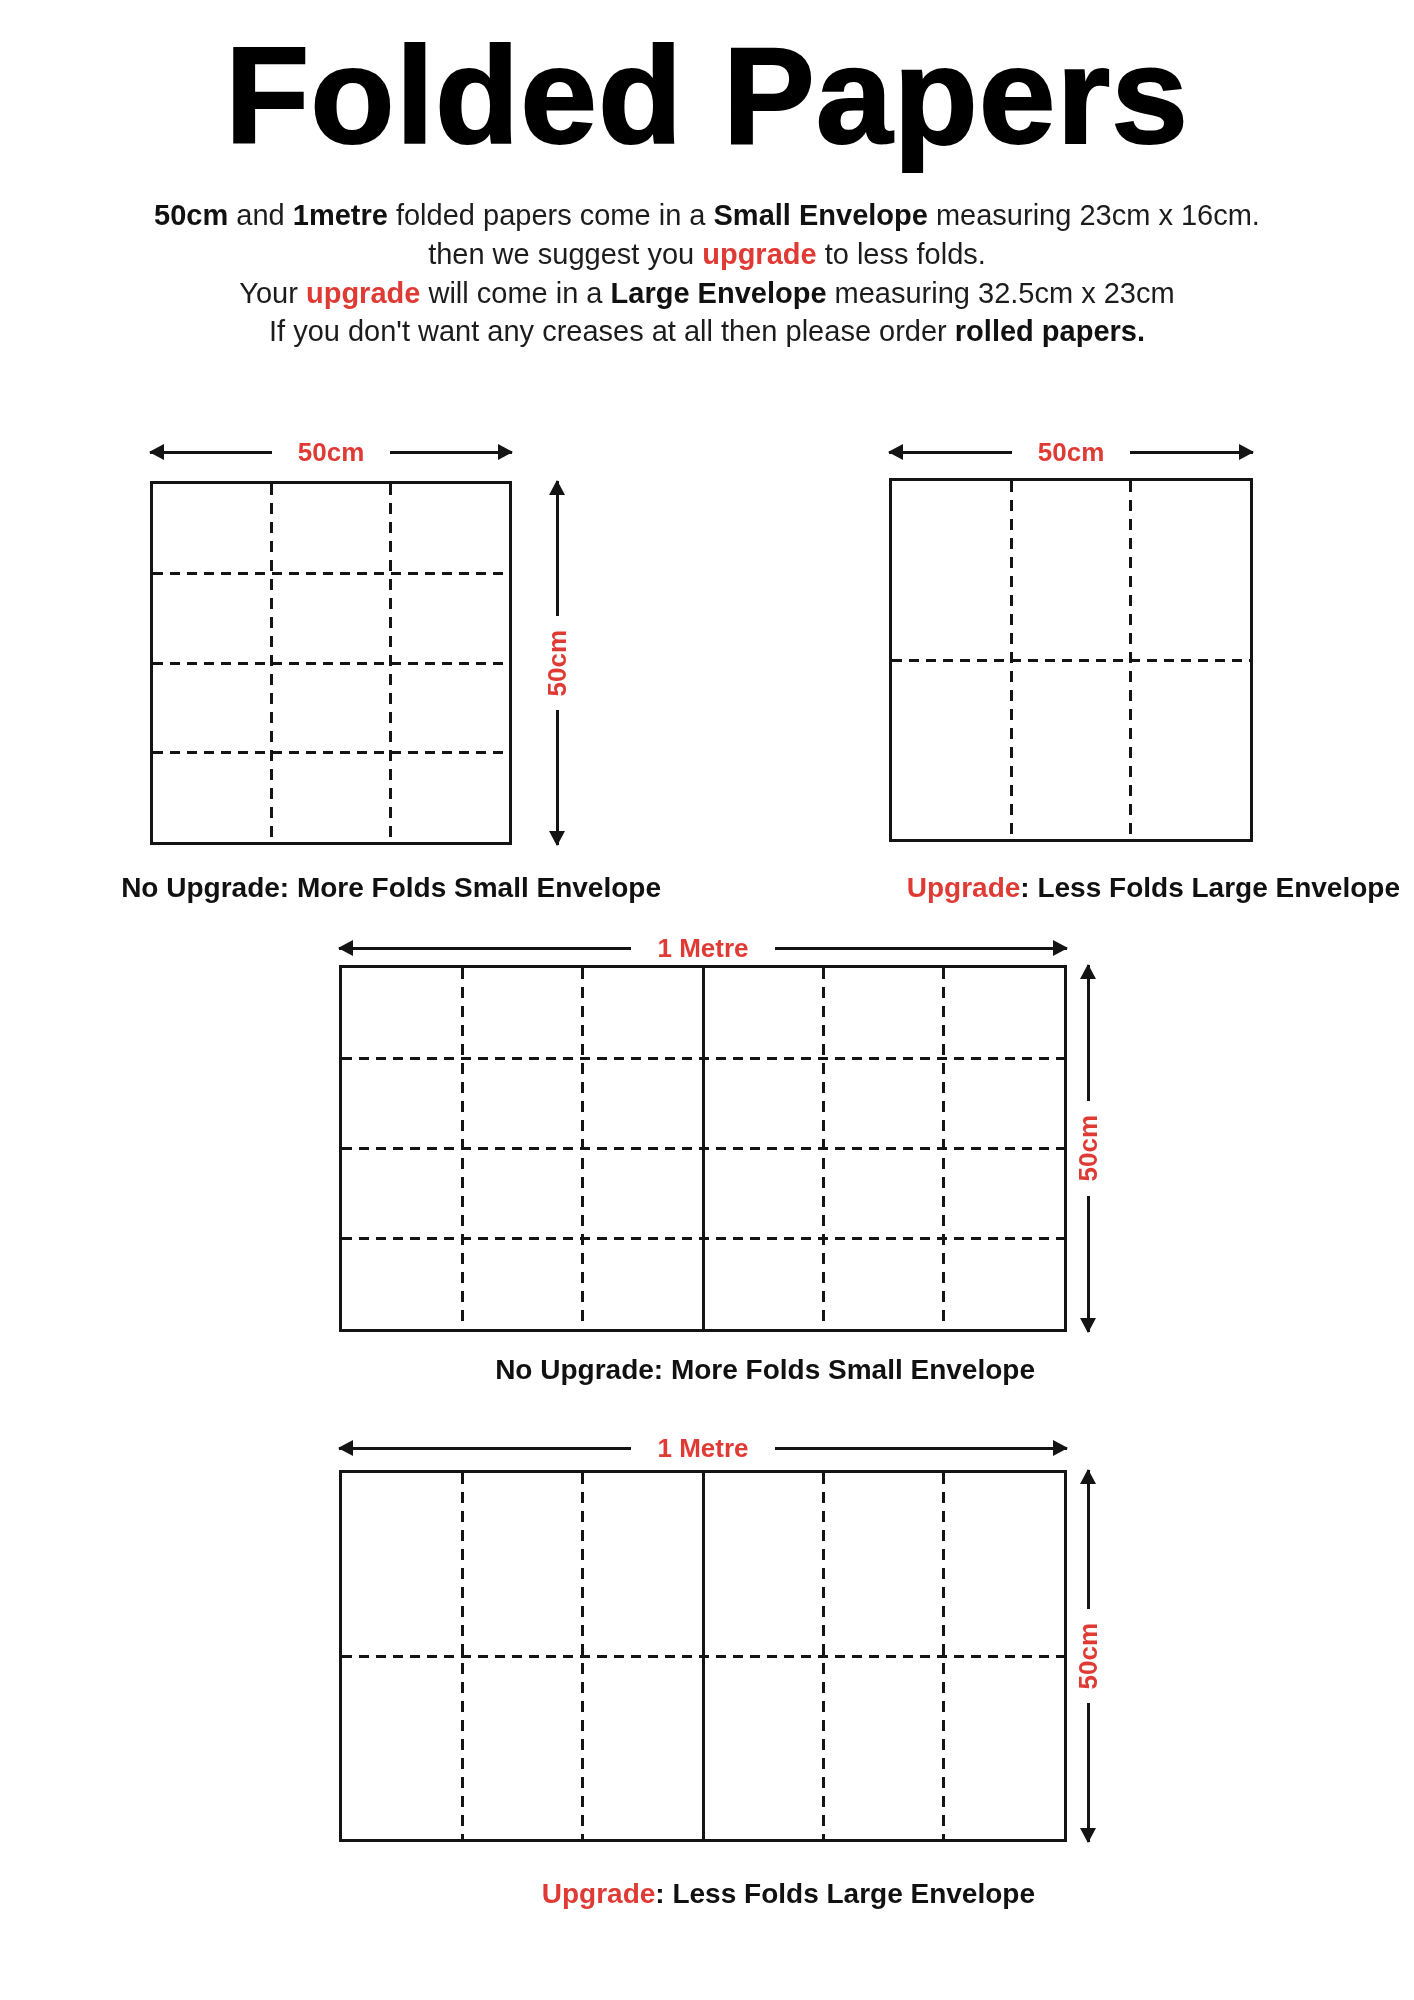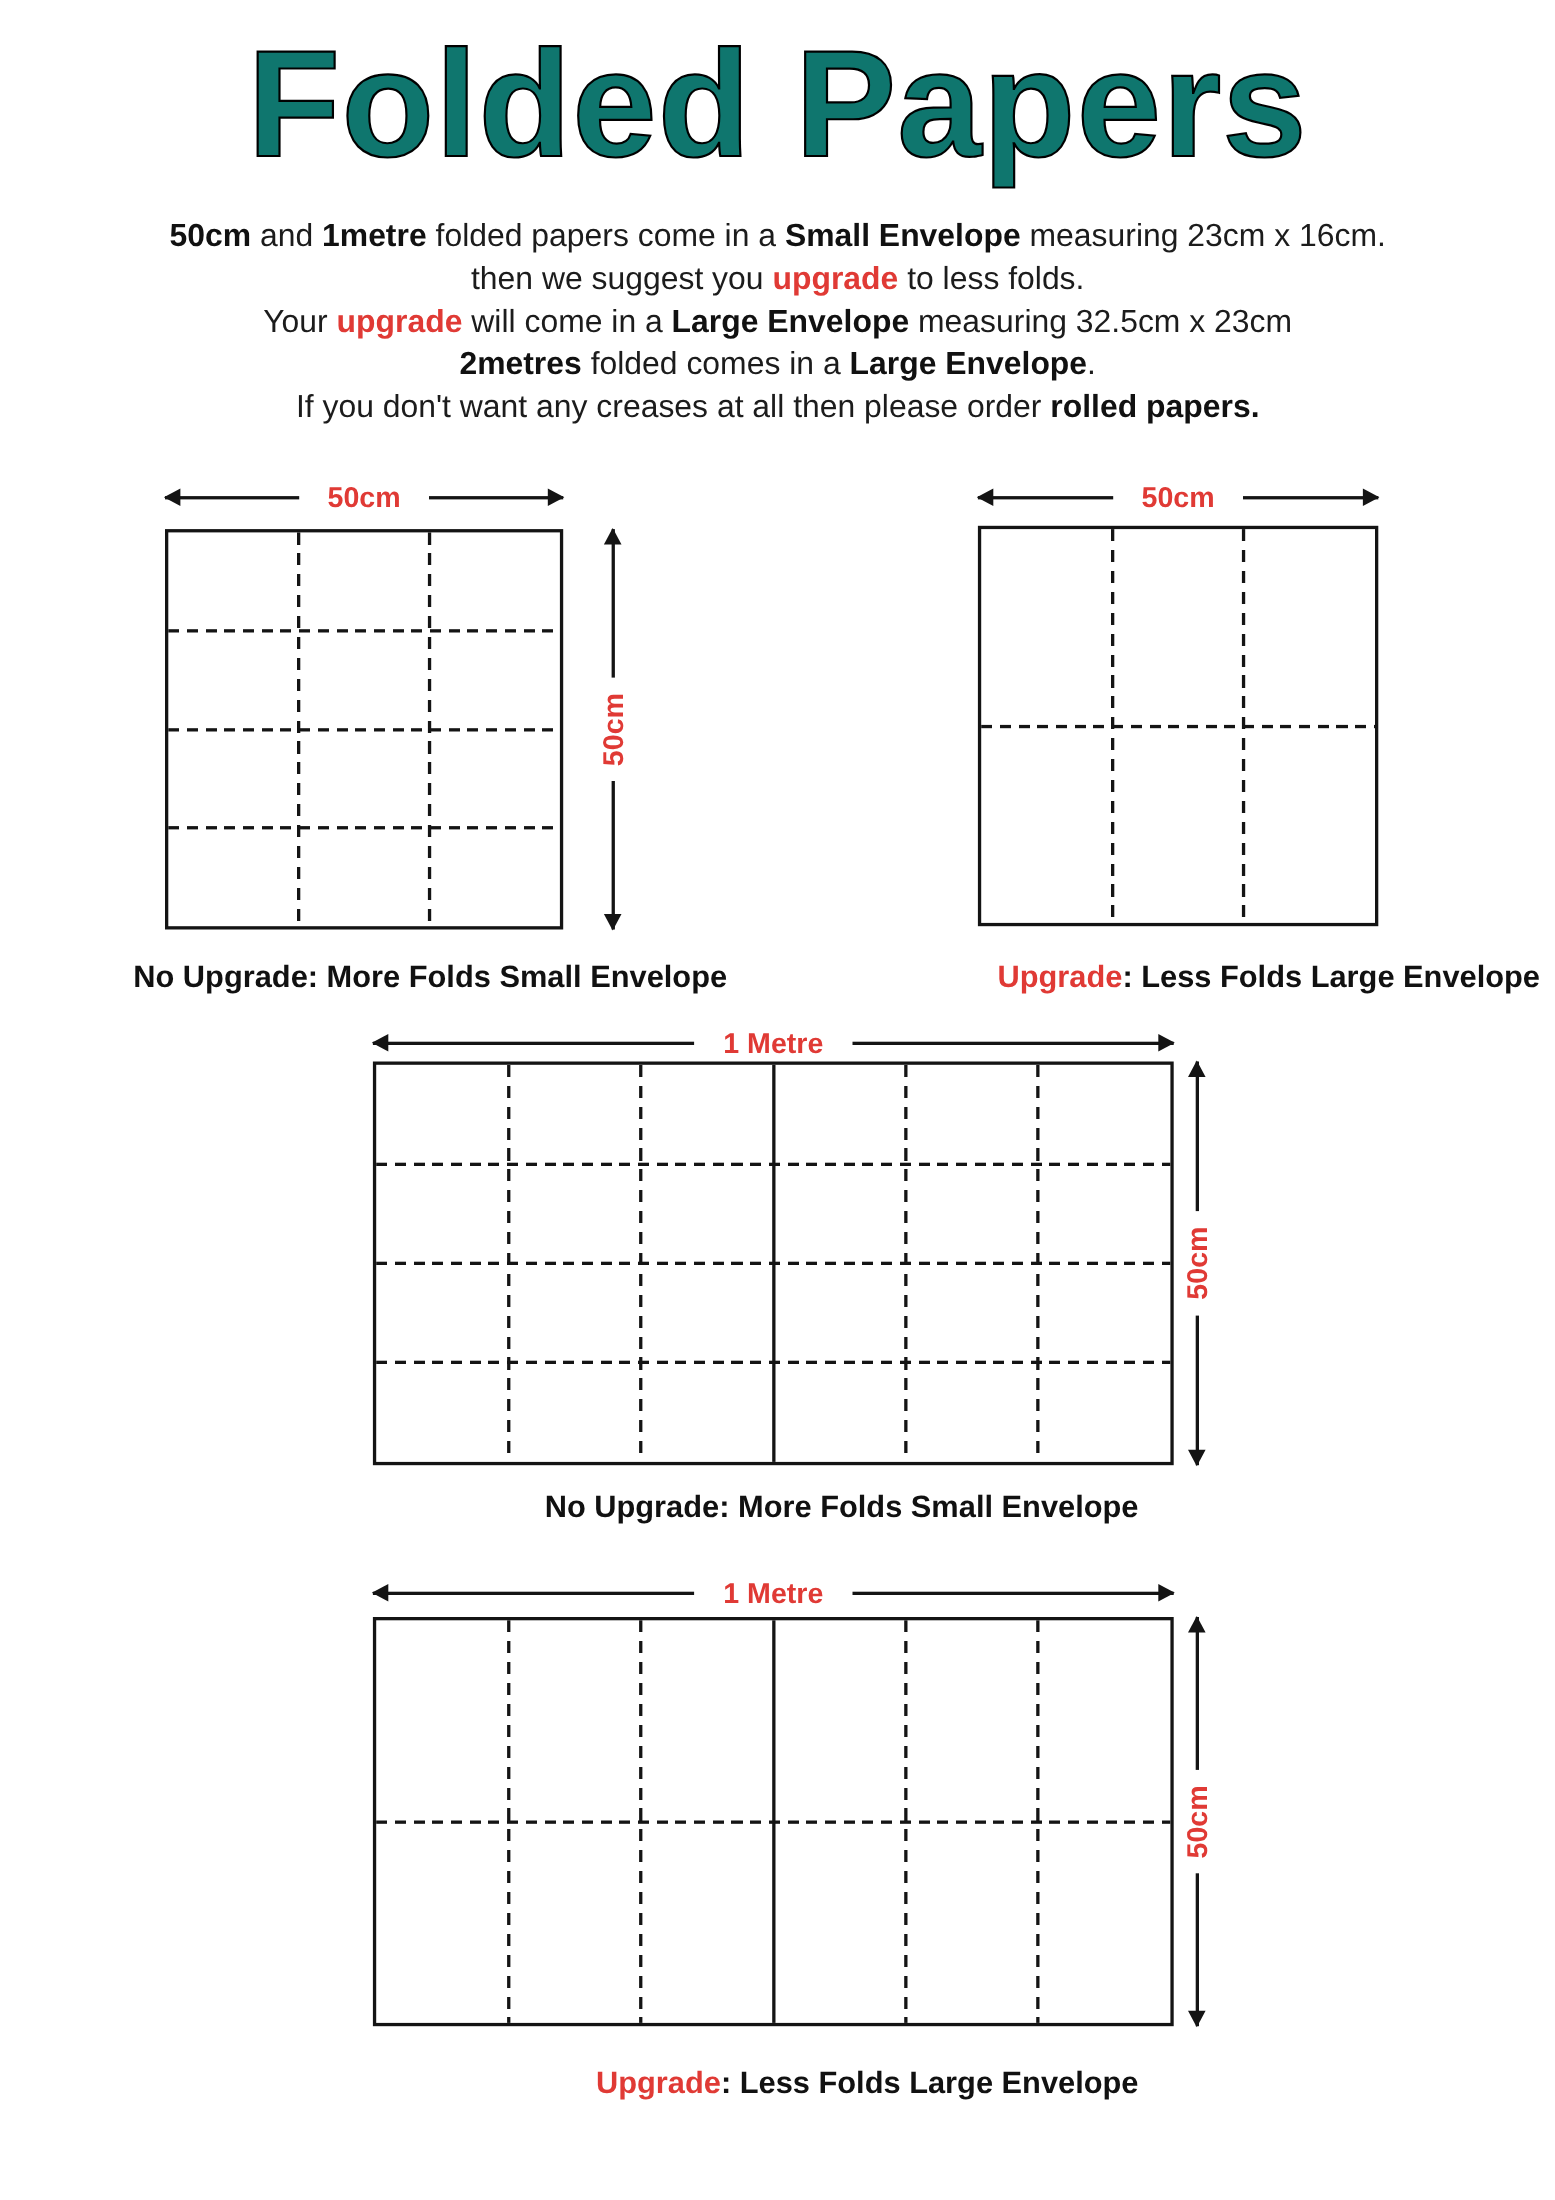--- a/index.html
+++ b/index.html
@@ -17,21 +17,21 @@
     overflow:hidden;
   }
   
   .title{
     position:absolute;
     top:24px; left:0; width:100%;
     text-align:center;
     font-size:138px;
     line-height:142px;
     font-weight:700;
-    color:#0f766e;
+    color:#000000;
     letter-spacing:1px;
     -webkit-text-stroke:2px #000;
     white-space:nowrap;
   }
   
   .intro{
     position:absolute;
     top:196px; left:0; width:100%;
     text-align:center;
     font-size:29px;
@@ -134,21 +134,20 @@
 <body>
 
 <div class="page">
 
   <div class="title">Folded Papers</div>
 
   <div class="intro">
     <div><span class="b">50cm</span><span> and </span><span class="b">1metre</span><span> folded papers come in a </span><span class="b">Small Envelope</span><span> measuring 23cm x 16cm.</span></div>
     <div><span>then we suggest you </span><span class="b r">upgrade</span><span> to less folds.</span></div>
     <div><span>Your </span><span class="b r">upgrade</span><span> will come in a </span><span class="b">Large Envelope</span><span> measuring 32.5cm x 23cm</span></div>
-    <div><span class="b">2metres</span><span> folded comes in a </span><span class="b">Large Envelope</span><span>.</span></div>
     <div><span>If you don't want any creases at all then please order </span><span class="b">rolled papers.</span></div>
   </div>
 
   <div class="diagram d1">
     <div class="h-arrow">
       <span class="hline left"></span>
       <span class="dim-label">50cm</span>
       <span class="hline right"></span>
     </div>
     <div class="paper-box b1">

